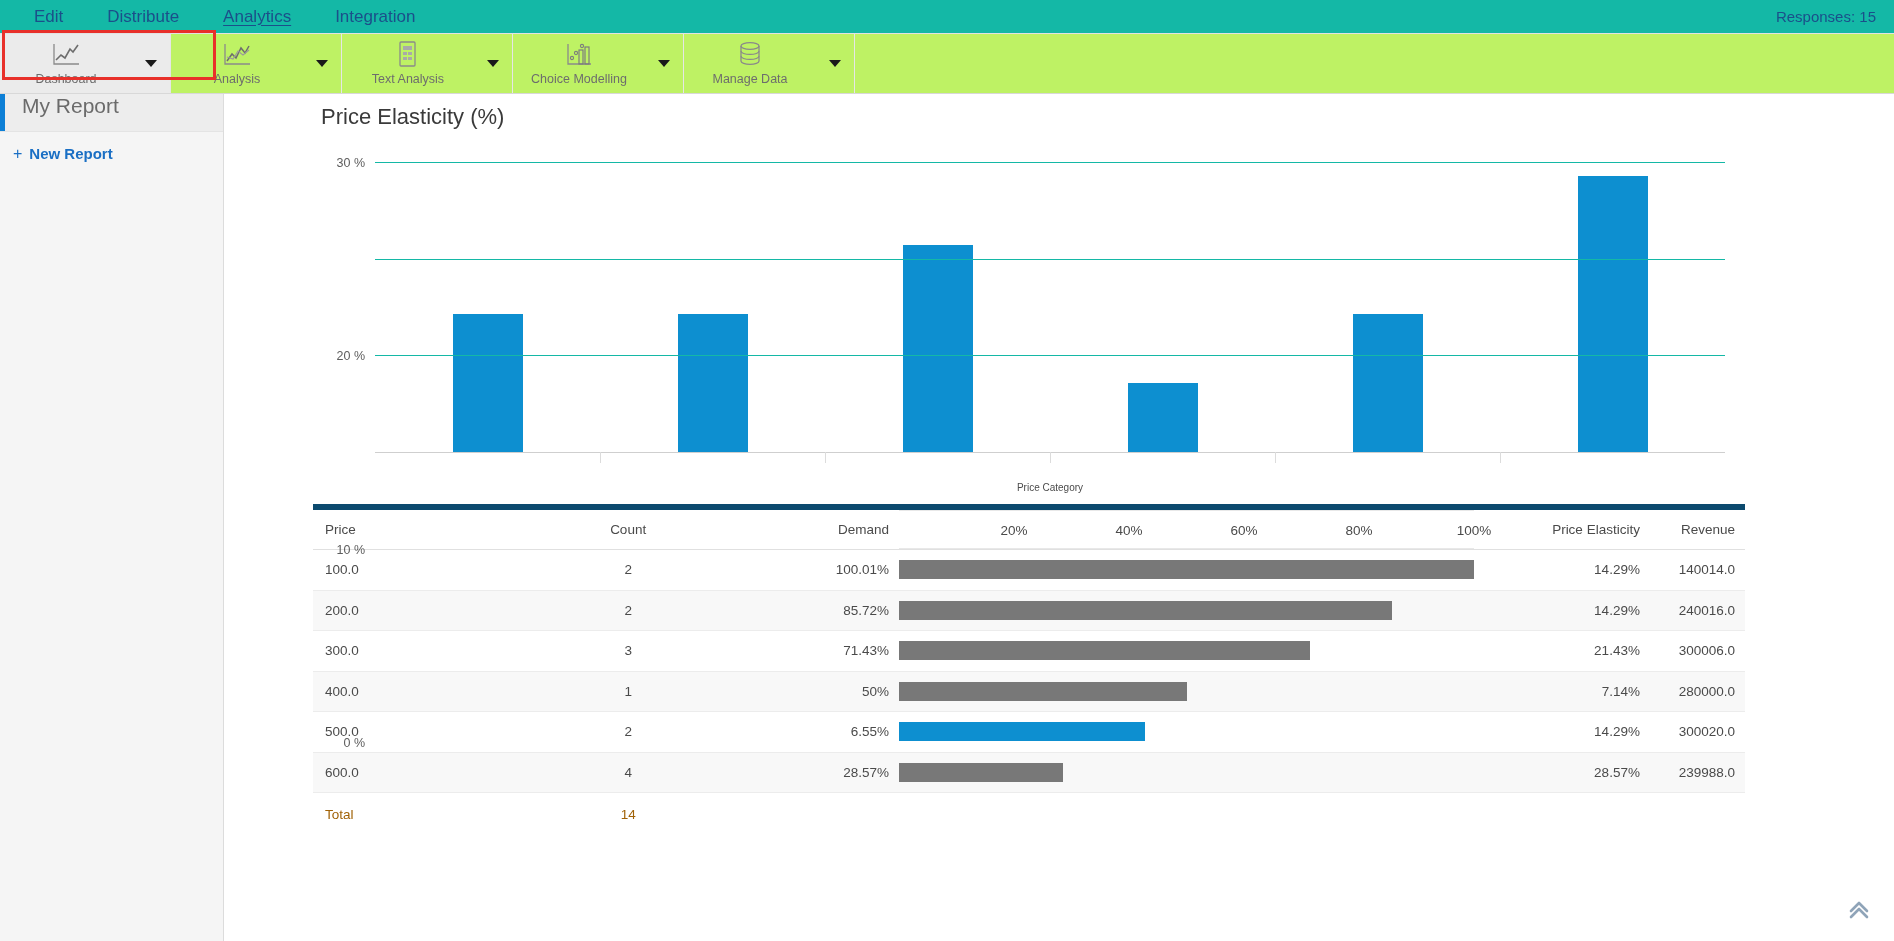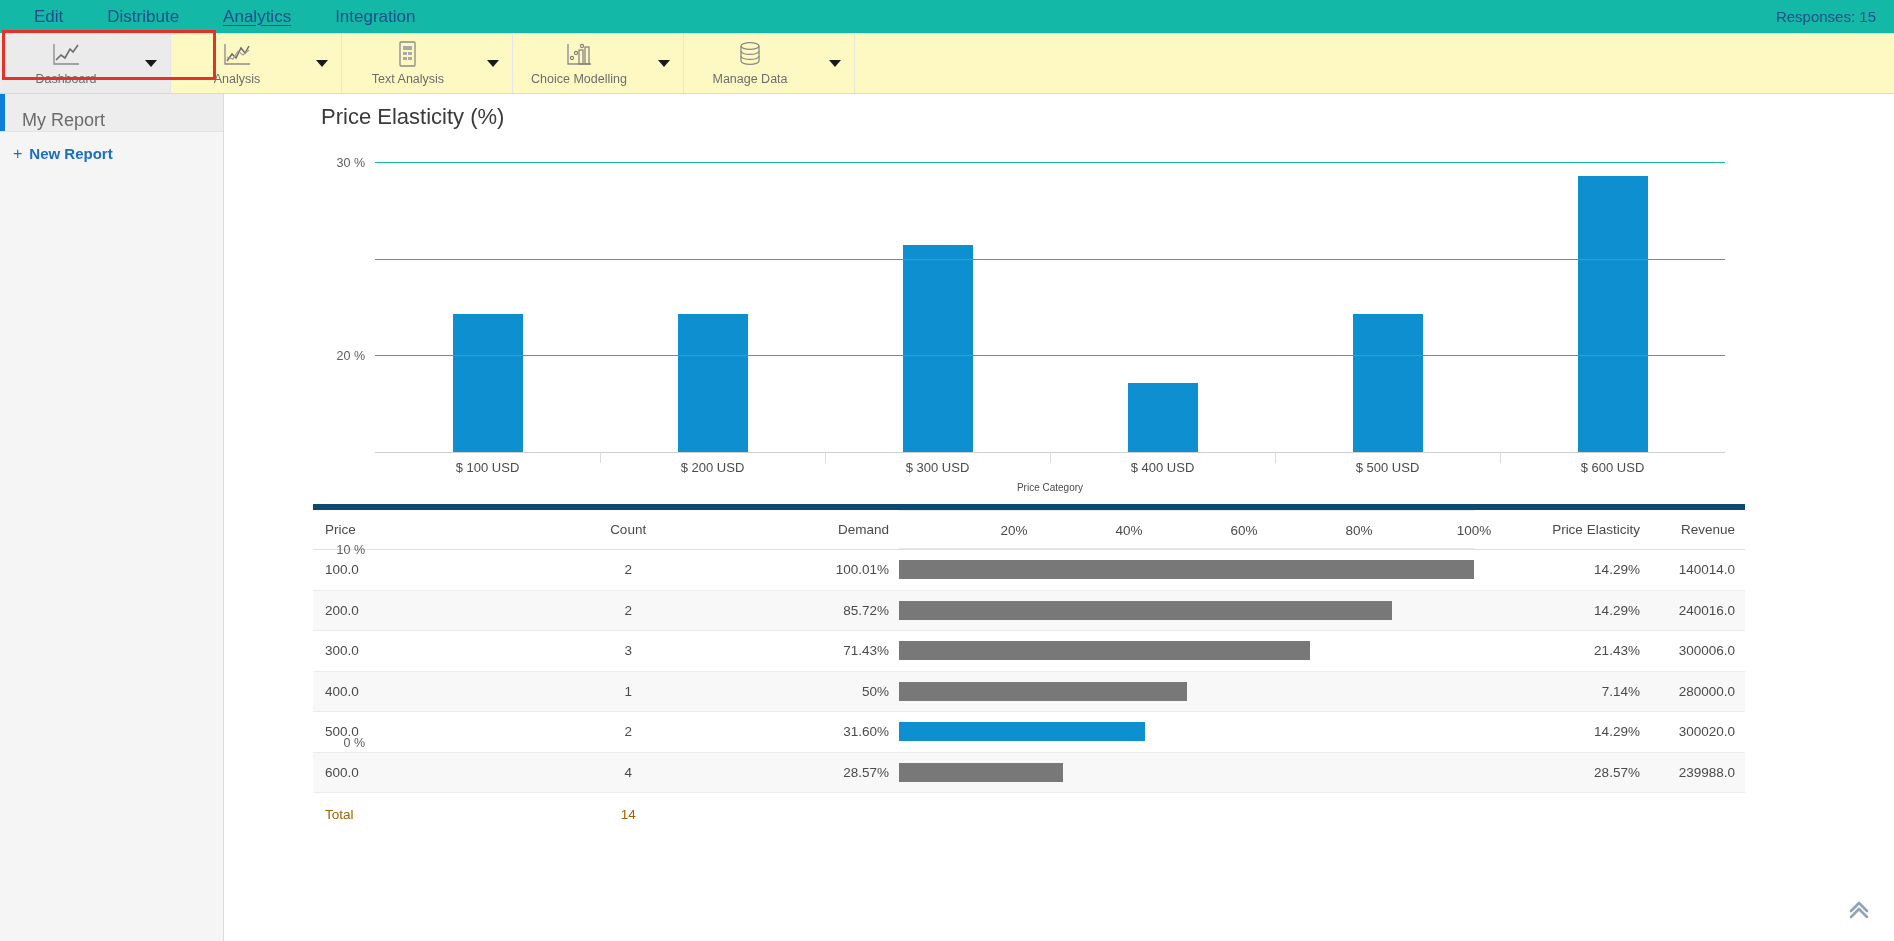--- a/index.html
+++ b/index.html
@@ -26,21 +26,21 @@
   .menu-item.active { text-decoration: underline; text-underline-offset: 3px; }
   .responses {
     position: absolute; right: 18px; top: 0; line-height: 33px;
     font-size: 15px; color: #1b4f8a; white-space: nowrap;
   }
 
   
   .ribbon {
     position: absolute; top: 34px; left: 0;
     width: 1894px; height: 60px;
-    background: #fef9c3;
+    background: #bef264;
     border-bottom: 1px solid #d8d8d8;
     display: flex; align-items: flex-start;
   }
   .ribbon-group {
     display: flex; align-items: center;
     border-right: 1px solid #e6e6e6;
     height: 100%;
     position: relative;
   }
   .ribbon-btn {
@@ -77,22 +77,22 @@
   }
 
   
   .sidebar {
     position: absolute; top: 94px; left: 0;
     width: 224px; height: 847px;
     background: #f5f5f5;
     border-right: 1px solid #dcdcdc;
   }
   .report-item {
-    height: 37px; display: flex; align-items: flex-end;
-    padding-left: 17px; font-size: 18px; color: #6b6b6b;
+    height: 37px; display: flex; align-items: flex-start;
+    padding-left: 17px; font-size: 21px; color: #6b6b6b;
     background: #ededed;
     border-left: 5px solid #0d7fd6;
     cursor: pointer;
   }
   .new-report {
     height: 44px; display: flex; align-items: center;
     padding-left: 13px; font-size: 15px; color: #1a6fc4;
     font-weight: bold; cursor: pointer; gap: 7px;
     border-top: 1px solid #e4e4e4;
   }
@@ -338,28 +338,20 @@
           </div>
           <div class="gridline" style="top: 193.333px;">
             <div class="ytick" style="top: 193.333px;">10 %</div>
           </div>
           <div class="gridline" style="top: 96.6667px;">
             <div class="ytick" style="top: 96.6667px;">20 %</div>
           </div>
           <div class="gridline" style="top: 0px;">
             <div class="ytick" style="top: 0px;">30 %</div>
           </div>
-        </div>
-      <div class="xaxis-labels" id="xlabels">
-          <div class="xlab">$ 100 USD</div>
-          <div class="xlab">$ 200 USD</div>
-          <div class="xlab">$ 300 USD</div>
-          <div class="xlab">$ 400 USD</div>
-          <div class="xlab">$ 500 USD</div>
-          <div class="xlab">$ 600 USD</div>
         </div>
       <div class="xtitle">Price Category</div>
     <div class="xsep" style="left: 287px;"></div>
         <div class="xsep" style="left: 512px;"></div>
         <div class="xsep" style="left: 737px;"></div>
         <div class="xsep" style="left: 962px;"></div>
         <div class="xsep" style="left: 1187px;"></div>
       </div>
 
     <table class="tbl">
@@ -428,21 +420,21 @@
               <div class="bar-track">
                 <div class="hbar" style="width: 50%;"></div>
               </div>
             </td>
             <td class="c-elast">7.14%</td>
             <td class="c-rev">280000.0</td>
           </tr>
           <tr>
             <td class="c-price">500.0</td>
             <td class="c-count">2</td>
-            <td class="c-demand">31.60%</td>
+            <td class="c-demand">6.55%</td>
             <td class="c-bar">
               <div class="bar-track">
                 <div class="hbar hl" style="width: 42.86%;"></div>
               </div>
             </td>
             <td class="c-elast">14.29%</td>
             <td class="c-rev">300020.0</td>
           </tr>
           <tr class="alt">
             <td class="c-price">600.0</td>

